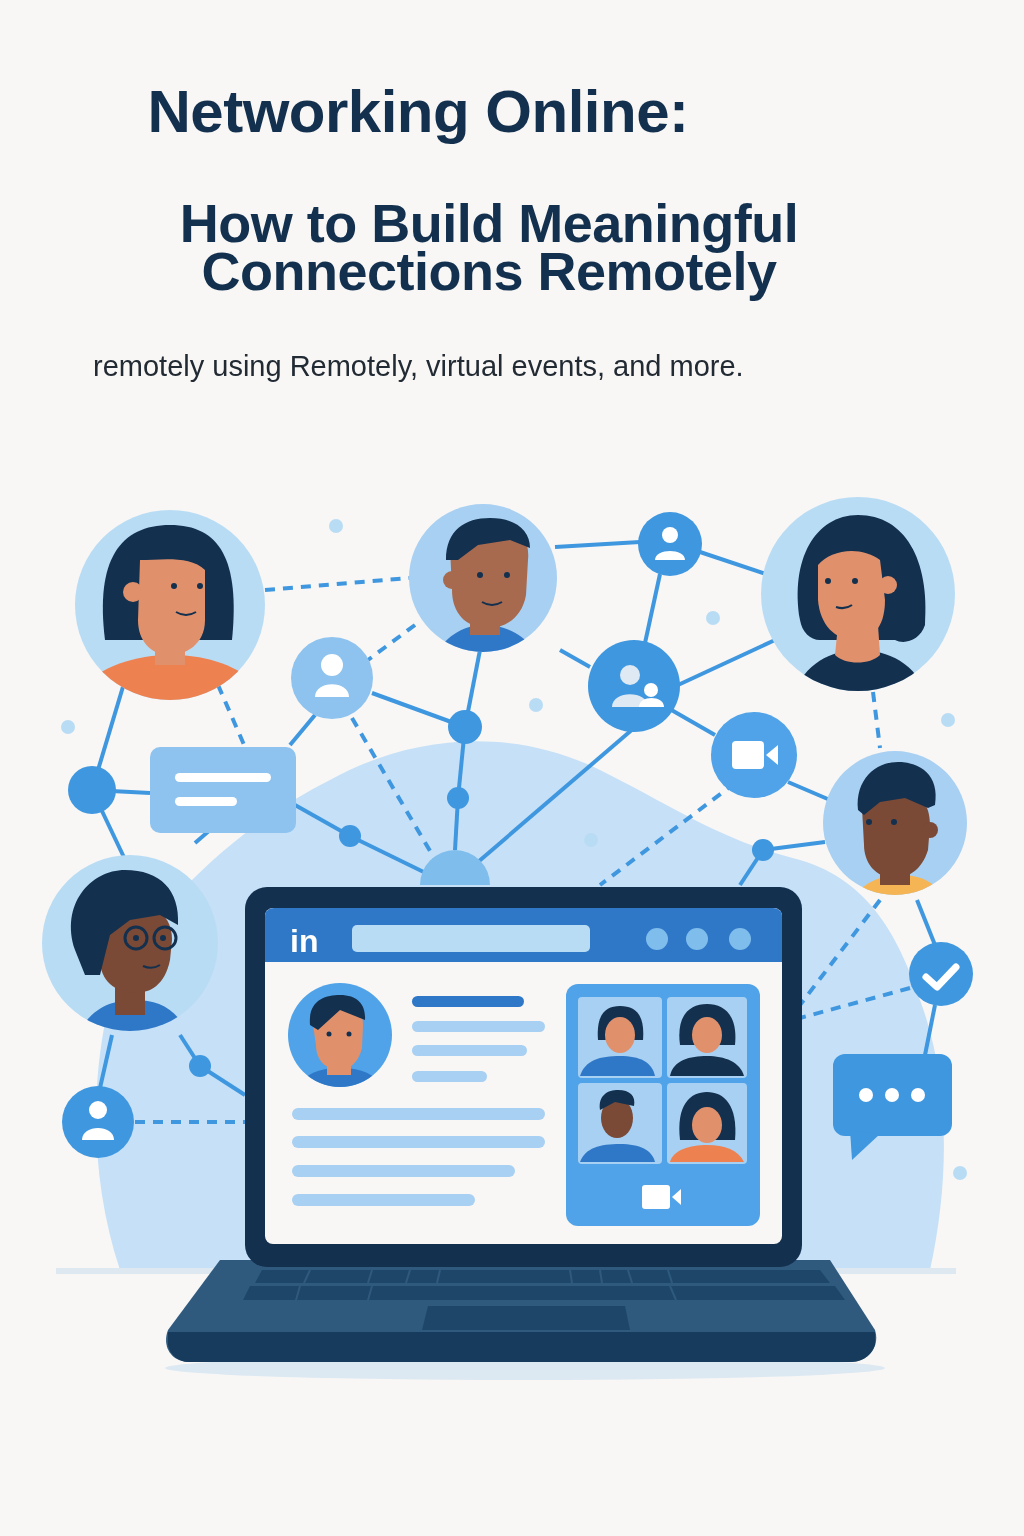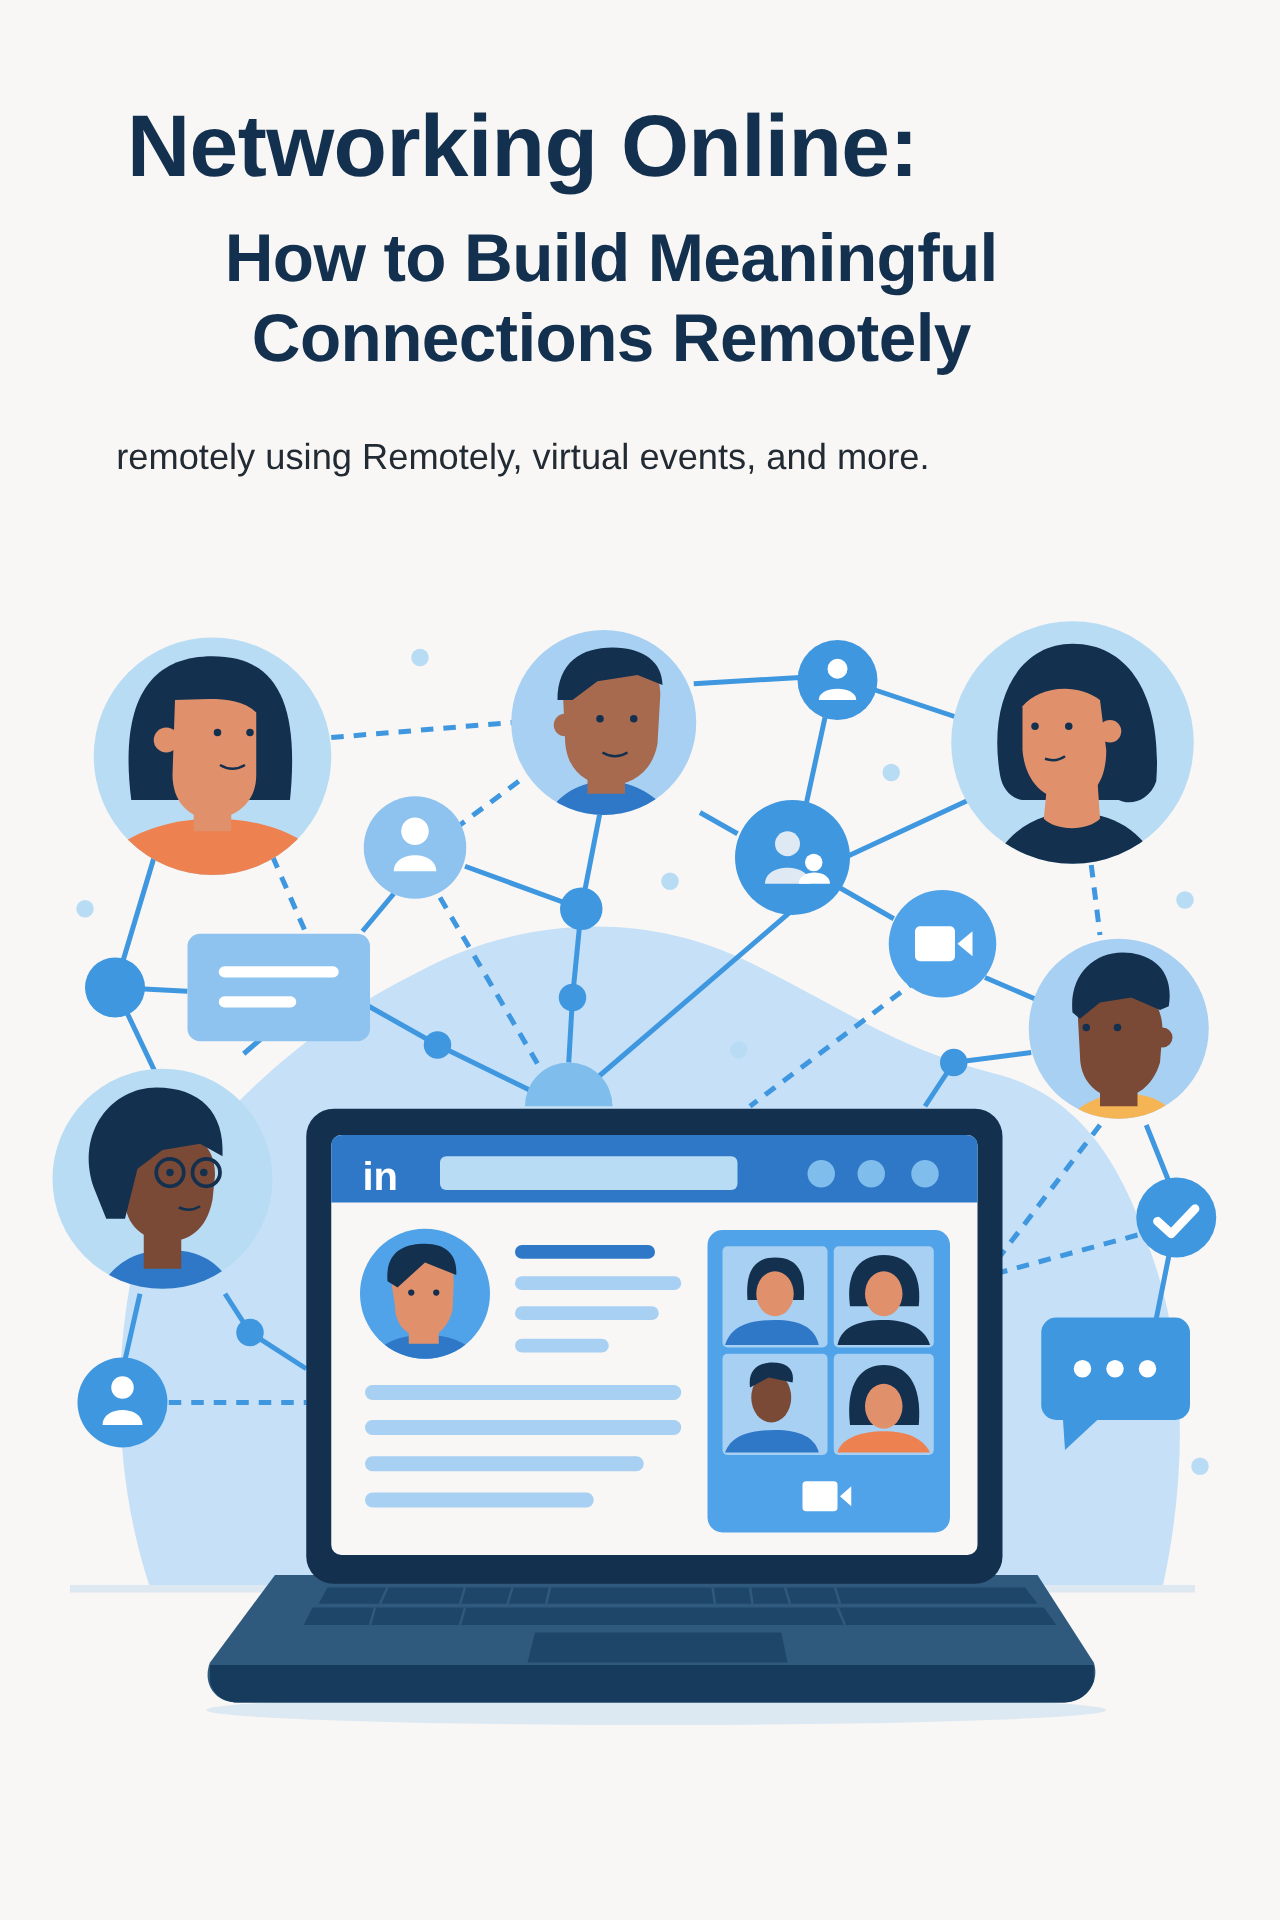--- a/index.html
+++ b/index.html
@@ -1,19 +1,19 @@
 <!DOCTYPE html>
 <html><head>
 <meta charset="utf-8">
 <style>
   html,body{margin:0;padding:0;}
   body{width:1024px;height:1536px;background:#f8f7f5;position:relative;overflow:hidden;font-family:"Liberation Sans",sans-serif;color:#13304f;}
-  .title{position:absolute;left:0;width:836px;top:82px;text-align:center;font-size:70px;font-weight:700;letter-spacing:-0.5px;color:#13304f;line-height:1;}
+  .title{position:absolute;left:0;width:836px;top:82px;text-align:center;font-size:60px;font-weight:700;letter-spacing:-0.5px;color:#13304f;line-height:1;}
   .subtitle{position:absolute;left:0;width:978px;text-align:center;font-size:54px;font-weight:700;color:#13304f;line-height:1;letter-spacing:-0.5px;}
-  .sub1{top:180px;}
+  .sub1{top:196px;}
   .sub2{top:244px;}
   .desc{position:absolute;left:93px;top:343px;width:860px;font-size:29px;line-height:46px;color:#222a33;}
   .desc span{display:block;}
   .art{position:absolute;left:0;top:0;width:1024px;height:1536px;}
 </style>
 </head>
 <body>
 
 <div class="title">Networking Online:</div>
 <div class="subtitle sub1">How to Build Meaningful</div>

